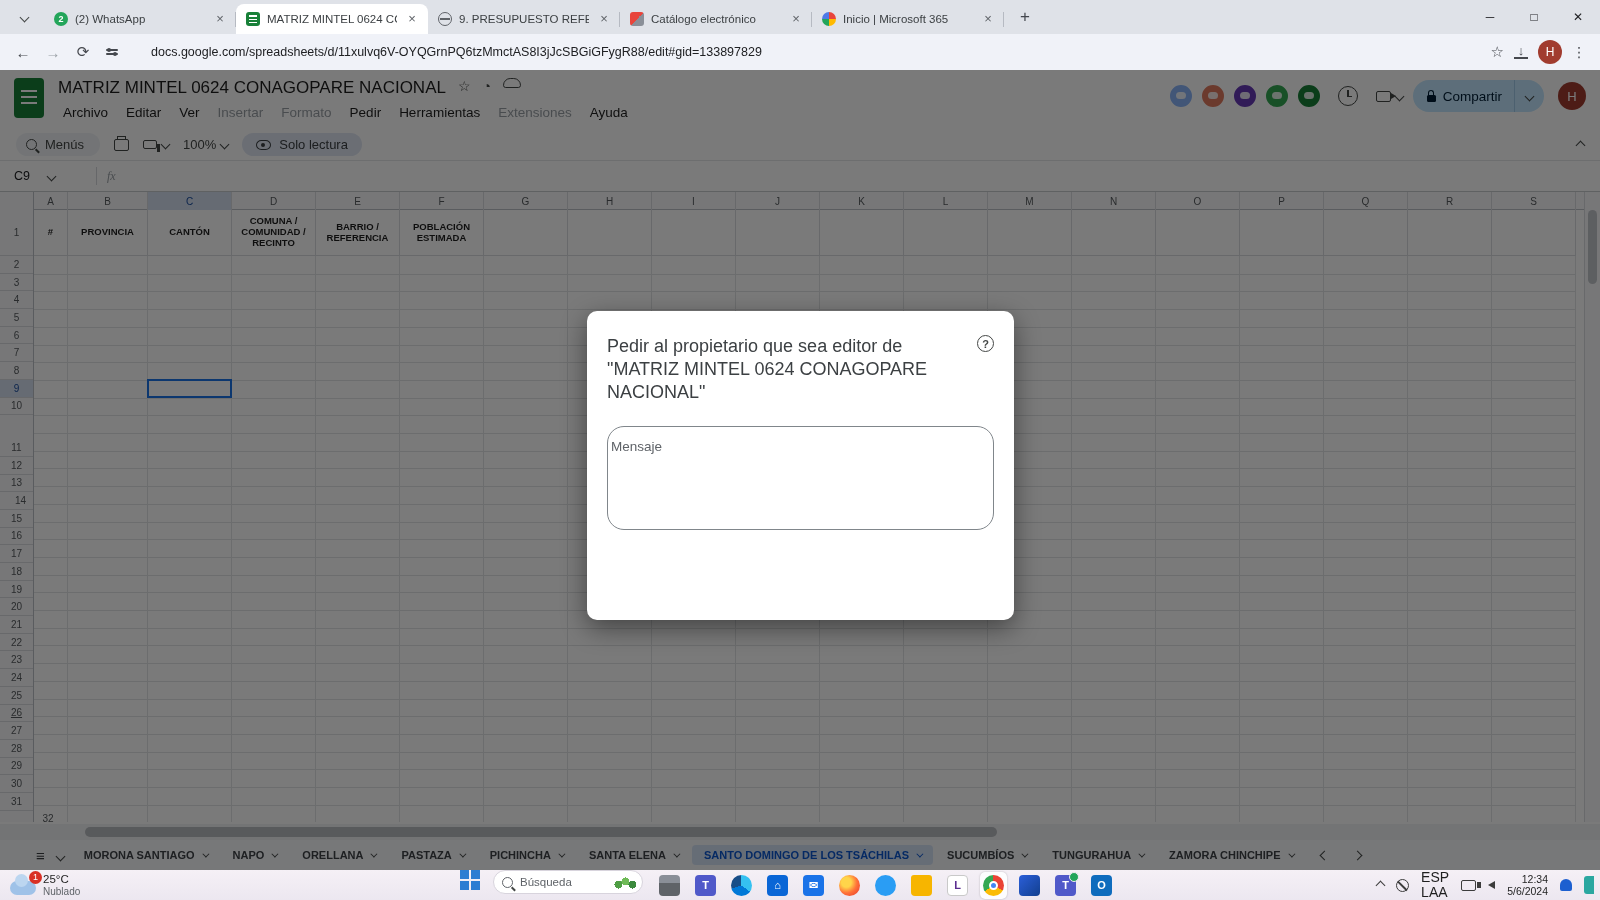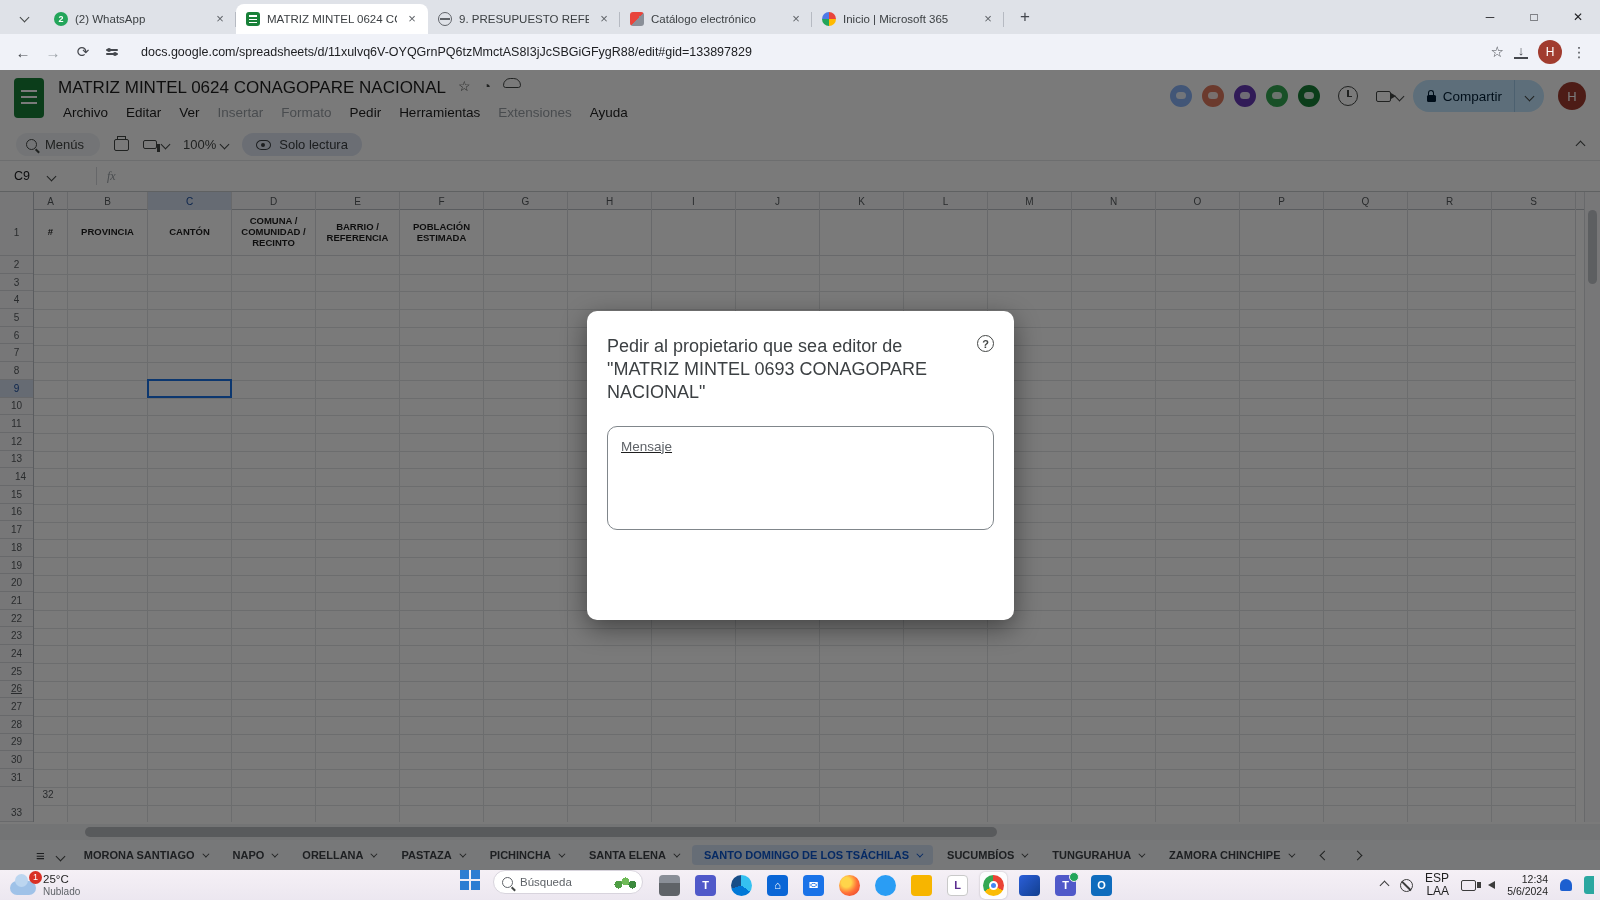--- a/index.html
+++ b/index.html
@@ -27,21 +27,21 @@
   .win-controls { margin-left:auto; display:flex; height:34px; }
   .win-btn { width:44px; height:34px; display:flex; align-items:center; justify-content:center; color:#202124; font-size:12px; }
 
   .addressbar { position:absolute; left:0; top:34px; width:1600px; height:36px; background:#f0f2f8; display:flex; align-items:center; padding:0 10px; gap:4px; }
   .nav-ico { width:26px; height:26px; display:flex; align-items:center; justify-content:center; color:#45484e; font-size:15px; border-radius:50%; }
   .nav-ico.dim { color:#9aa0a6; }
   .site-chip { width:24px; height:20px; display:flex; flex-direction:column; gap:2.5px; justify-content:center; align-items:center; }
   .site-chip i { display:block; width:12px; height:1.6px; background:#45484e; border-radius:2px; position:relative; }
   .site-chip i:before { content:""; position:absolute; width:4px; height:4px; border-radius:50%; background:#45484e; top:-1.2px; }
   .site-chip i:nth-child(1):before{ left:1px; } .site-chip i:nth-child(2):before{ right:1px; }
-  .url-text { font-size:12.5px; color:#202124; flex:1; margin-left:13px; white-space:nowrap; overflow:hidden; }
+  .url-text { font-size:12.5px; color:#202124; flex:1; margin-left:23px; white-space:nowrap; overflow:hidden; }
   .bar-right { display:flex; align-items:center; gap:10px; margin-right:4px; }
   .star-ico { font-size:15px; color:#45484e; }
   .dl-ico { width:14px; color:#45484e; font-size:13px; text-align:center; border-bottom:2px solid #45484e; line-height:12px; }
   .mini-avatar { width:24px; height:24px; border-radius:50%; background:#a13c2f; color:#fff; font-size:12px; display:flex; align-items:center; justify-content:center; }
   .kebab { color:#45484e; font-size:14px; }
 
   
   .sheader { position:absolute; left:0; top:70px; width:1600px; height:59px; background:#fff; }
   .slogo { position:absolute; left:14px; top:8px; width:30px; height:40px; background:#188038; border-radius:4px; }
   .slogo:before { content:""; position:absolute; left:7px; top:12px; right:7px; bottom:10px;
@@ -142,35 +142,35 @@
                 radial-gradient(circle at 55% 40%, #6fba57 0 4px, transparent 4px),
                 radial-gradient(circle at 80% 60%, #3c8a3e 0 4px, transparent 4px); }
   .tbi { width:21px; height:21px; border-radius:4px; position:relative; display:flex; align-items:center; justify-content:center; font-size:11px; font-weight:bold; color:#fff; }
   .tbi-wrap { width:27px; height:27px; display:flex; align-items:center; justify-content:center; border-radius:5px; position:relative; }
   .tbi-wrap.active { background:#fdfdfe; box-shadow:0 0 2px rgba(0,0,0,.25); }
   .badge-check { position:absolute; right:-3px; top:-3px; width:10px; height:10px; background:#23a55a; border-radius:50%; border:1.5px solid #f0ebf2; }
   .tray { position:absolute; right:6px; top:0; height:30px; display:flex; align-items:center; gap:12px; }
   .tray .chev { border-color:#3c3c3c; }
   .no-ico { width:13px; height:13px; border:1.6px solid #3c3c3c; border-radius:50%; position:relative; }
   .no-ico:before { content:""; position:absolute; left:-1px; top:5px; width:13px; height:1.6px; background:#3c3c3c; transform:rotate(45deg); }
-  .lang { display:flex; flex-direction:column; line-height:1.1; font-size:12px; color:#1f1f1f; text-align:right; }
+  .lang { display:flex; flex-direction:column; line-height:1.1; font-size:14px; color:#1f1f1f; text-align:left; }
   .mon-ico { width:15px; height:11px; border:1.6px solid #3c3c3c; border-radius:2px; }
   .spk-ico { width:0; height:0; border-top:4px solid transparent; border-bottom:4px solid transparent; border-right:7px solid #3c3c3c; position:relative; }
   .spk-ico:before { content:""; position:absolute; left:-11px; top:-3px; width:4px; height:6px; background:#3c3c3c; }
   .clock { display:flex; flex-direction:column; line-height:1.15; font-size:10.5px; color:#1f1f1f; text-align:right; }
   .bell-ico { width:12px; height:12px; background:#1c5fd0; border-radius:50% 50% 2px 2px; }
   .corner-widget { width:10px; height:18px; background:#2aa7a0; border-radius:3px 0 0 3px; }
 
   
   .scrim { position:absolute; left:0; top:70px; width:1600px; height:800px; background:rgba(0,0,0,.52); z-index:50; }
   .dialog { position:absolute; left:587px; top:311px; width:427px; height:309px; background:#fff; border-radius:10px; z-index:60; box-shadow:0 8px 26px rgba(0,0,0,.45); padding:24px 20px 22px 20px; }
   .dlg-head { display:flex; align-items:flex-start; }
   .dlg-title { font-size:18px; color:#3c4043; line-height:1.27; width:330px; }
   .help-ico { margin-left:auto; width:17px; height:17px; border:1.7px solid #444746; border-radius:50%; color:#444746; font-size:11px; font-weight:bold; display:flex; align-items:center; justify-content:center; }
-  .dlg-textarea { margin-top:22px; width:387px; height:104px; border:1px solid #80868b; border-radius:10px; resize:none; font-family:"Liberation Sans",sans-serif; font-size:13.5px; padding:12px 13px; color:#1f1f1f; outline:none;text-decoration:underline; }
+  .dlg-textarea { margin-top:22px; width:387px; height:104px; border:1px solid #80868b; border-radius:17px; resize:none; font-family:"Liberation Sans",sans-serif; font-size:13.5px; padding:12px 3px; color:#1f1f1f; outline:none; }
   .dlg-textarea::placeholder { color:#5f6368; }
   .dlg-actions { margin-top:30px; display:flex; justify-content:flex-end; align-items:center; gap:26px; padding-right:18px; }
   .btn-text { color:#0b57d0; font-size:13.5px; font-weight:bold; background:none; border:none; font-family:inherit; }
   .btn-filled { background:#0b57d0; color:#fff; font-size:13.5px; font-weight:bold; border:none; border-radius:17px; padding:9px 24px; font-family:inherit; }
 </style>
 </head>
 <body>
 
 <div class="tabstrip">
   <div class="tab-caret">
@@ -330,21 +330,21 @@
       <div class="rownum" style="height: 46px;">1</div>
       <div class="rownum" style="height: 17.7px;">2</div>
       <div class="rownum" style="height: 17.7px;">3</div>
       <div class="rownum" style="height: 17.7px;">4</div>
       <div class="rownum" style="height: 17.7px;">5</div>
       <div class="rownum" style="height: 17.7px;">6</div>
       <div class="rownum" style="height: 17.7px;">7</div>
       <div class="rownum" style="height: 17.7px;">8</div>
       <div class="rownum sel" style="height: 17.7px;">9</div>
       <div class="rownum" style="height: 17.7px;">10</div>
-      <div class="rownum" style="height: 17.7px;">11</div>
+      <div class="rownum" style="height: 17.7px; margin-top: 24px;">11</div>
       <div class="rownum" style="height: 17.7px;">12</div>
       <div class="rownum" style="height: 17.7px;">13</div>
       <div class="rownum" style="height: 17.7px; padding-left: 8px;">14</div>
       <div class="rownum" style="height: 17.7px;">15</div>
       <div class="rownum" style="height: 17.7px;">16</div>
       <div class="rownum" style="height: 17.7px;">17</div>
       <div class="rownum" style="height: 17.7px;">18</div>
       <div class="rownum" style="height: 17.7px;">19</div>
       <div class="rownum" style="height: 17.7px;">20</div>
       <div class="rownum" style="height: 17.7px;">21</div>
@@ -490,21 +490,21 @@
     </div>
   <div class="sb-nav">
     <span class="chev left"></span>
     <span class="chev right"></span>
   </div>
 </div>
 
 <div class="scrim"></div>
 <div class="dialog">
   <div class="dlg-head">
-    <div class="dlg-title">Pedir al propietario que sea editor de "MATRIZ MINTEL 0693 CONAGOPARE NACIONAL"</div>
+    <div class="dlg-title">Pedir al propietario que sea editor de "MATRIZ MINTEL 0624 CONAGOPARE NACIONAL"</div>
     <div class="help-ico">?</div>
   </div>
   <textarea class="dlg-textarea" placeholder="Mensaje" style=""></textarea>
 </div>
 
 <div class="taskbar">
   <div class="weather">
     <div class="wcloud">
       <div class="wbadge">1</div>
     </div>

